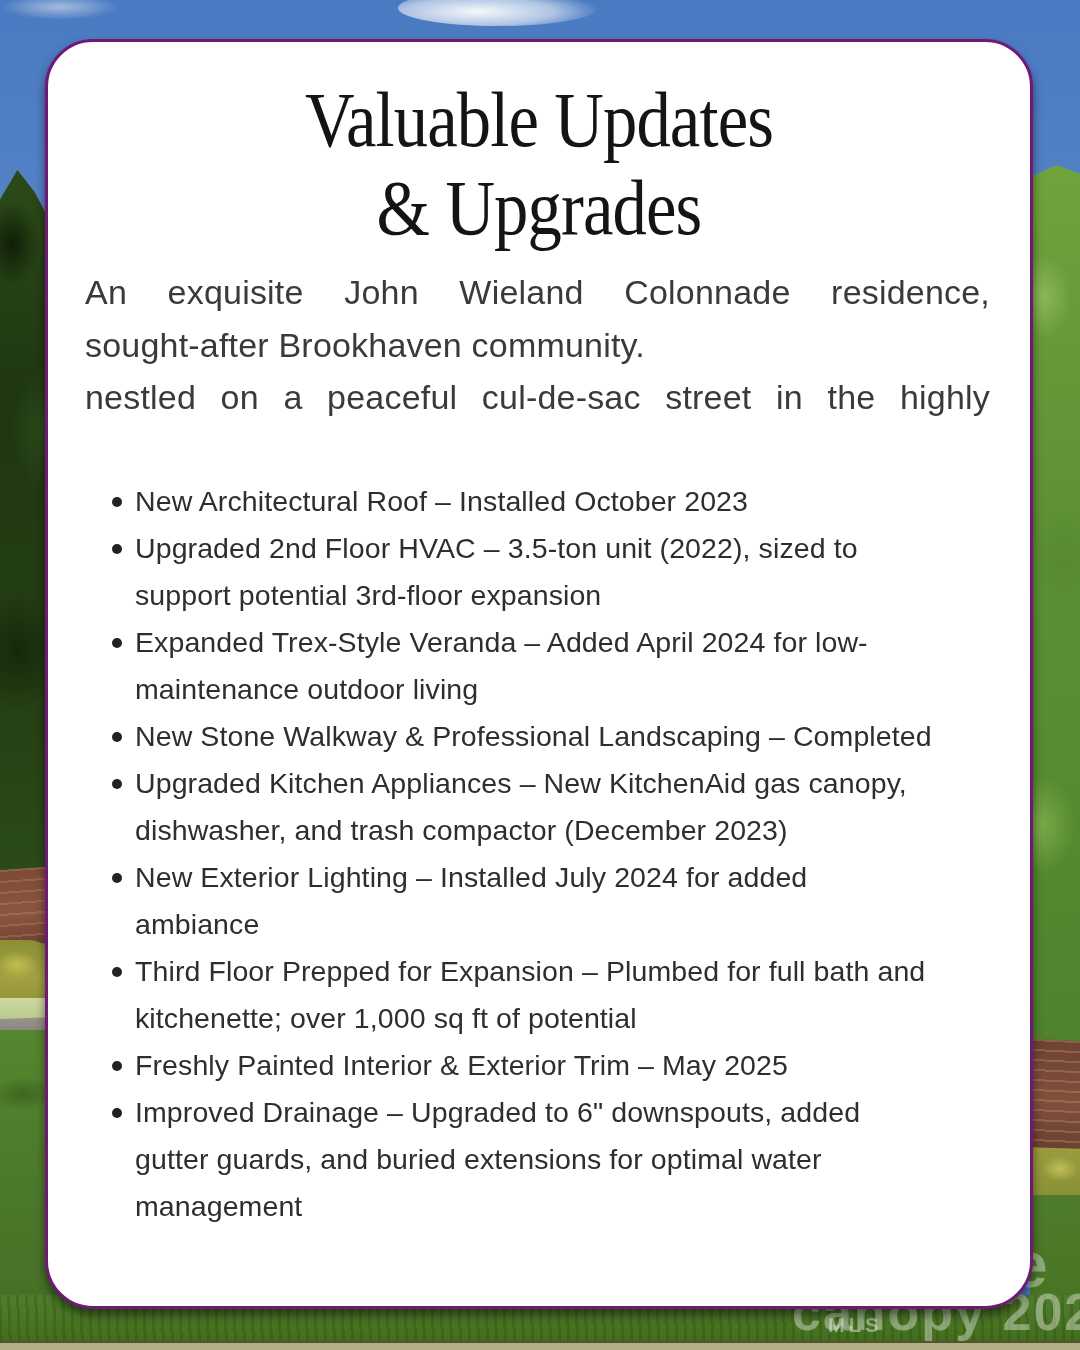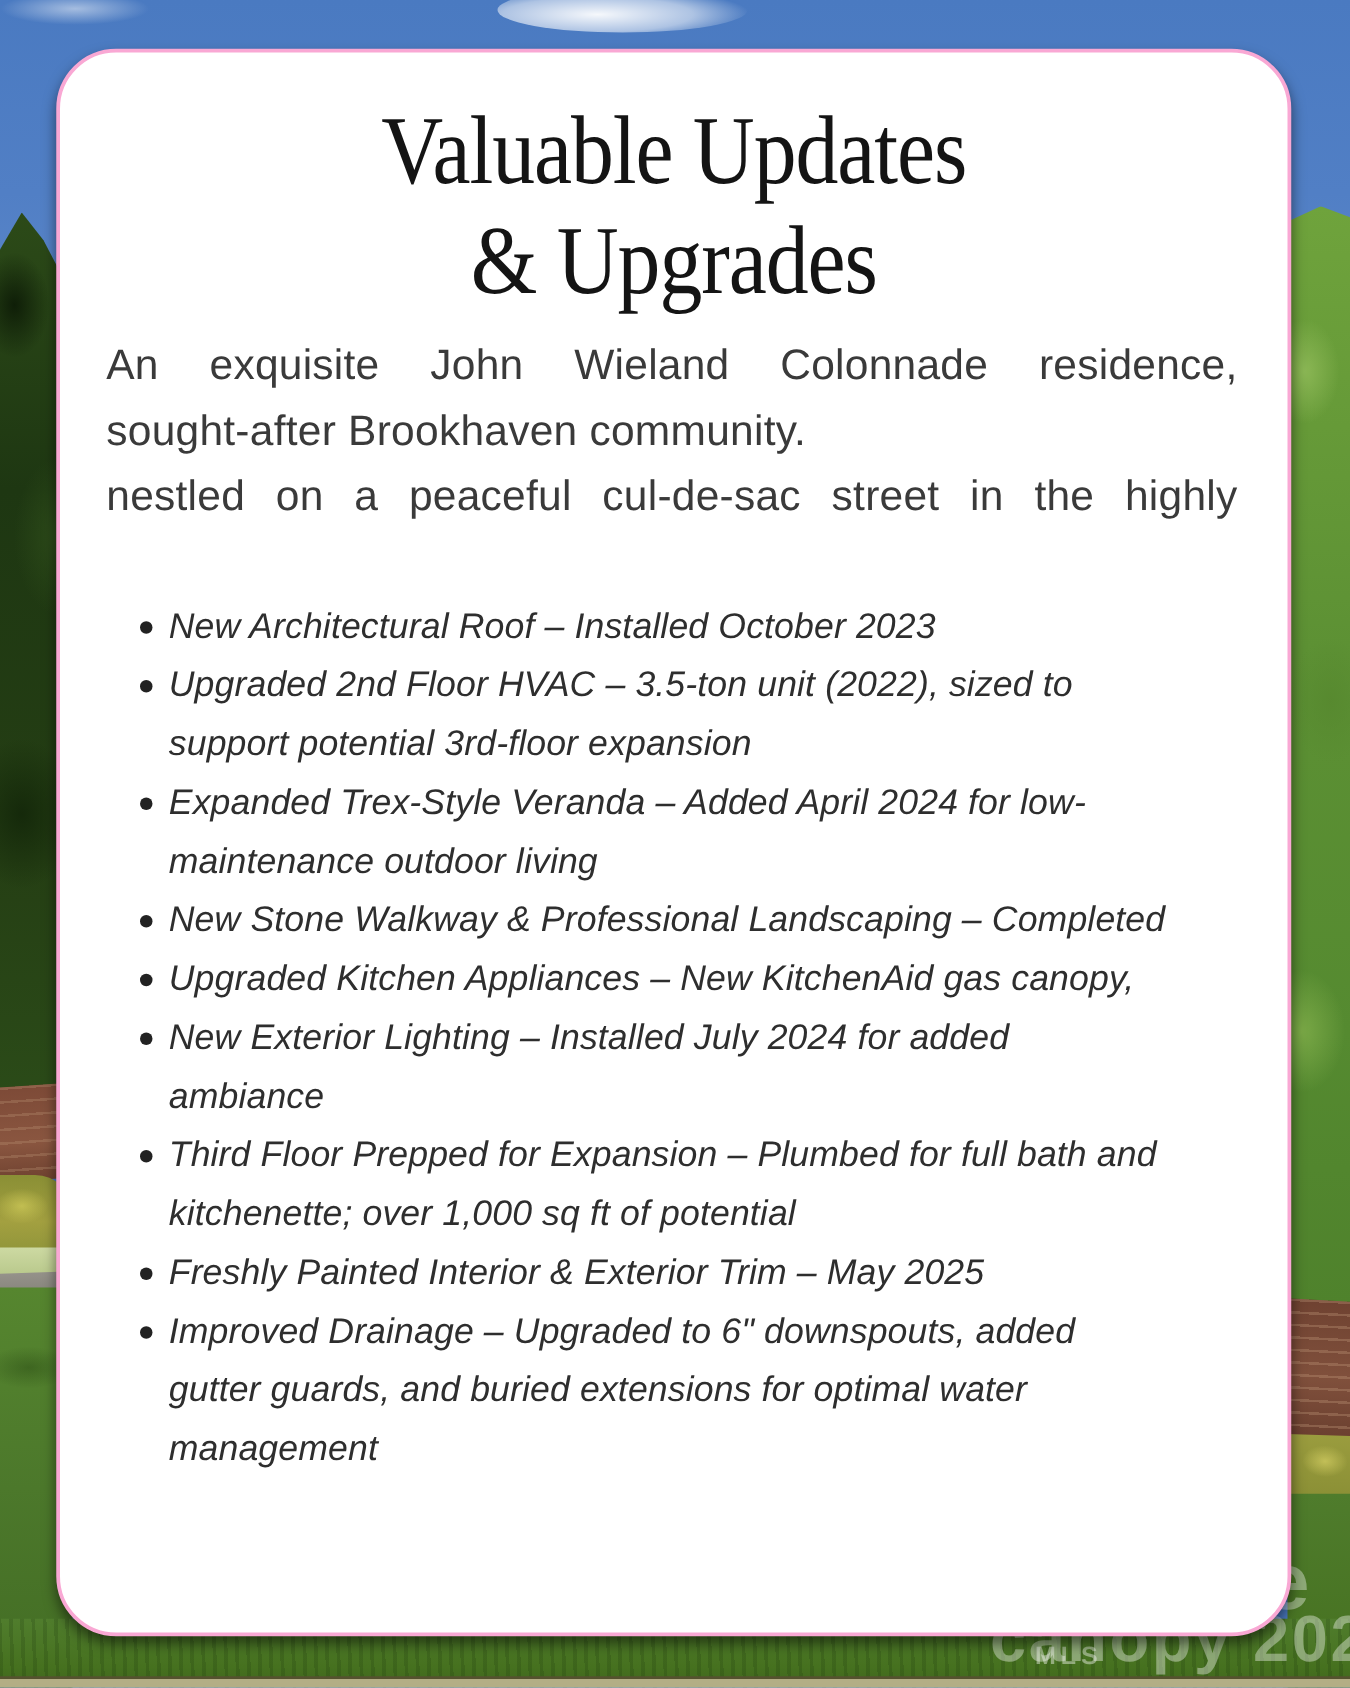--- a/index.html
+++ b/index.html
@@ -102,40 +102,40 @@
 
   
   .wm { position:absolute; z-index:1; color:rgba(255,255,255,.38); font-weight:bold; }
   .wm-frag { top:1228px; left:1012px; font-size:64px; letter-spacing:0; }
   .wm-main { top:1282px; left:792px; font-size:52px; letter-spacing:2px; white-space:nowrap; }
   .wm-mls  { top:1314px; left:828px; font-size:20px; letter-spacing:4px; color:rgba(255,255,255,.42); }
 
   
   .card {
     position:absolute; z-index:2; left:45px; top:39px; width:988px; height:1270px;
-    background:#ffffff; border:3px solid #f9a8d4; border-radius:48px;
+    background:#ffffff; border:3px solid #701a75; border-radius:48px;
     box-shadow:0 6px 10px rgba(0,0,0,.5);
     padding:34px 0 0 0;
   }
   .title { text-align:center; font-family:"Liberation Serif", serif; font-weight:400;
     color:#141414; font-size:78px; line-height:88px; letter-spacing:-1px;
     transform:scaleX(.88); transform-origin:50% 0; }
   .title-line { display:block; }
 
   .intro { margin:14px 40px 0 37px; width:905px; color:#3a3a3a;
     font-size:34px; line-height:52.5px; letter-spacing:.2px; }
   .intro-line { display:block; }
   .intro-line.j { text-align:justify; text-align-last:justify; }
 
   .updates { list-style:none; margin-top:54px; }
   .updates li { position:relative; padding-left:87px; padding-right:36px;
     color:#2e2e2e; font-size:28.5px; line-height:47px; letter-spacing:.1px; }
   .updates li::before { content:""; position:absolute; left:64px; top:19px;
     width:10px; height:10px; border-radius:50%; background:#222; }
-  .bl { display:block;font-style:italic; }
+  .bl { display:block; }
 </style>
 </head>
 <body>
 
 <div class="stage">
 
   <div class="bg">
     <div class="sky">
       <div class="cloud"></div>
       <div class="cloud2"></div>
@@ -180,20 +180,21 @@
       </li>
       <li>
         <span class="bl">Expanded Trex-Style Veranda – Added April 2024 for low-</span>
         <span class="bl">maintenance outdoor living</span>
       </li>
       <li>
         <span class="bl">New Stone Walkway &amp; Professional Landscaping – Completed</span>
       </li>
       <li>
         <span class="bl">Upgraded Kitchen Appliances – New KitchenAid gas canopy,</span>
+        <span class="bl">dishwasher, and trash compactor (December 2023)</span>
       </li>
       <li>
         <span class="bl">New Exterior Lighting – Installed July 2024 for added</span>
         <span class="bl">ambiance</span>
       </li>
       <li>
         <span class="bl">Third Floor Prepped for Expansion – Plumbed for full bath and</span>
         <span class="bl">kitchenette; over 1,000 sq ft of potential</span>
       </li>
       <li>

